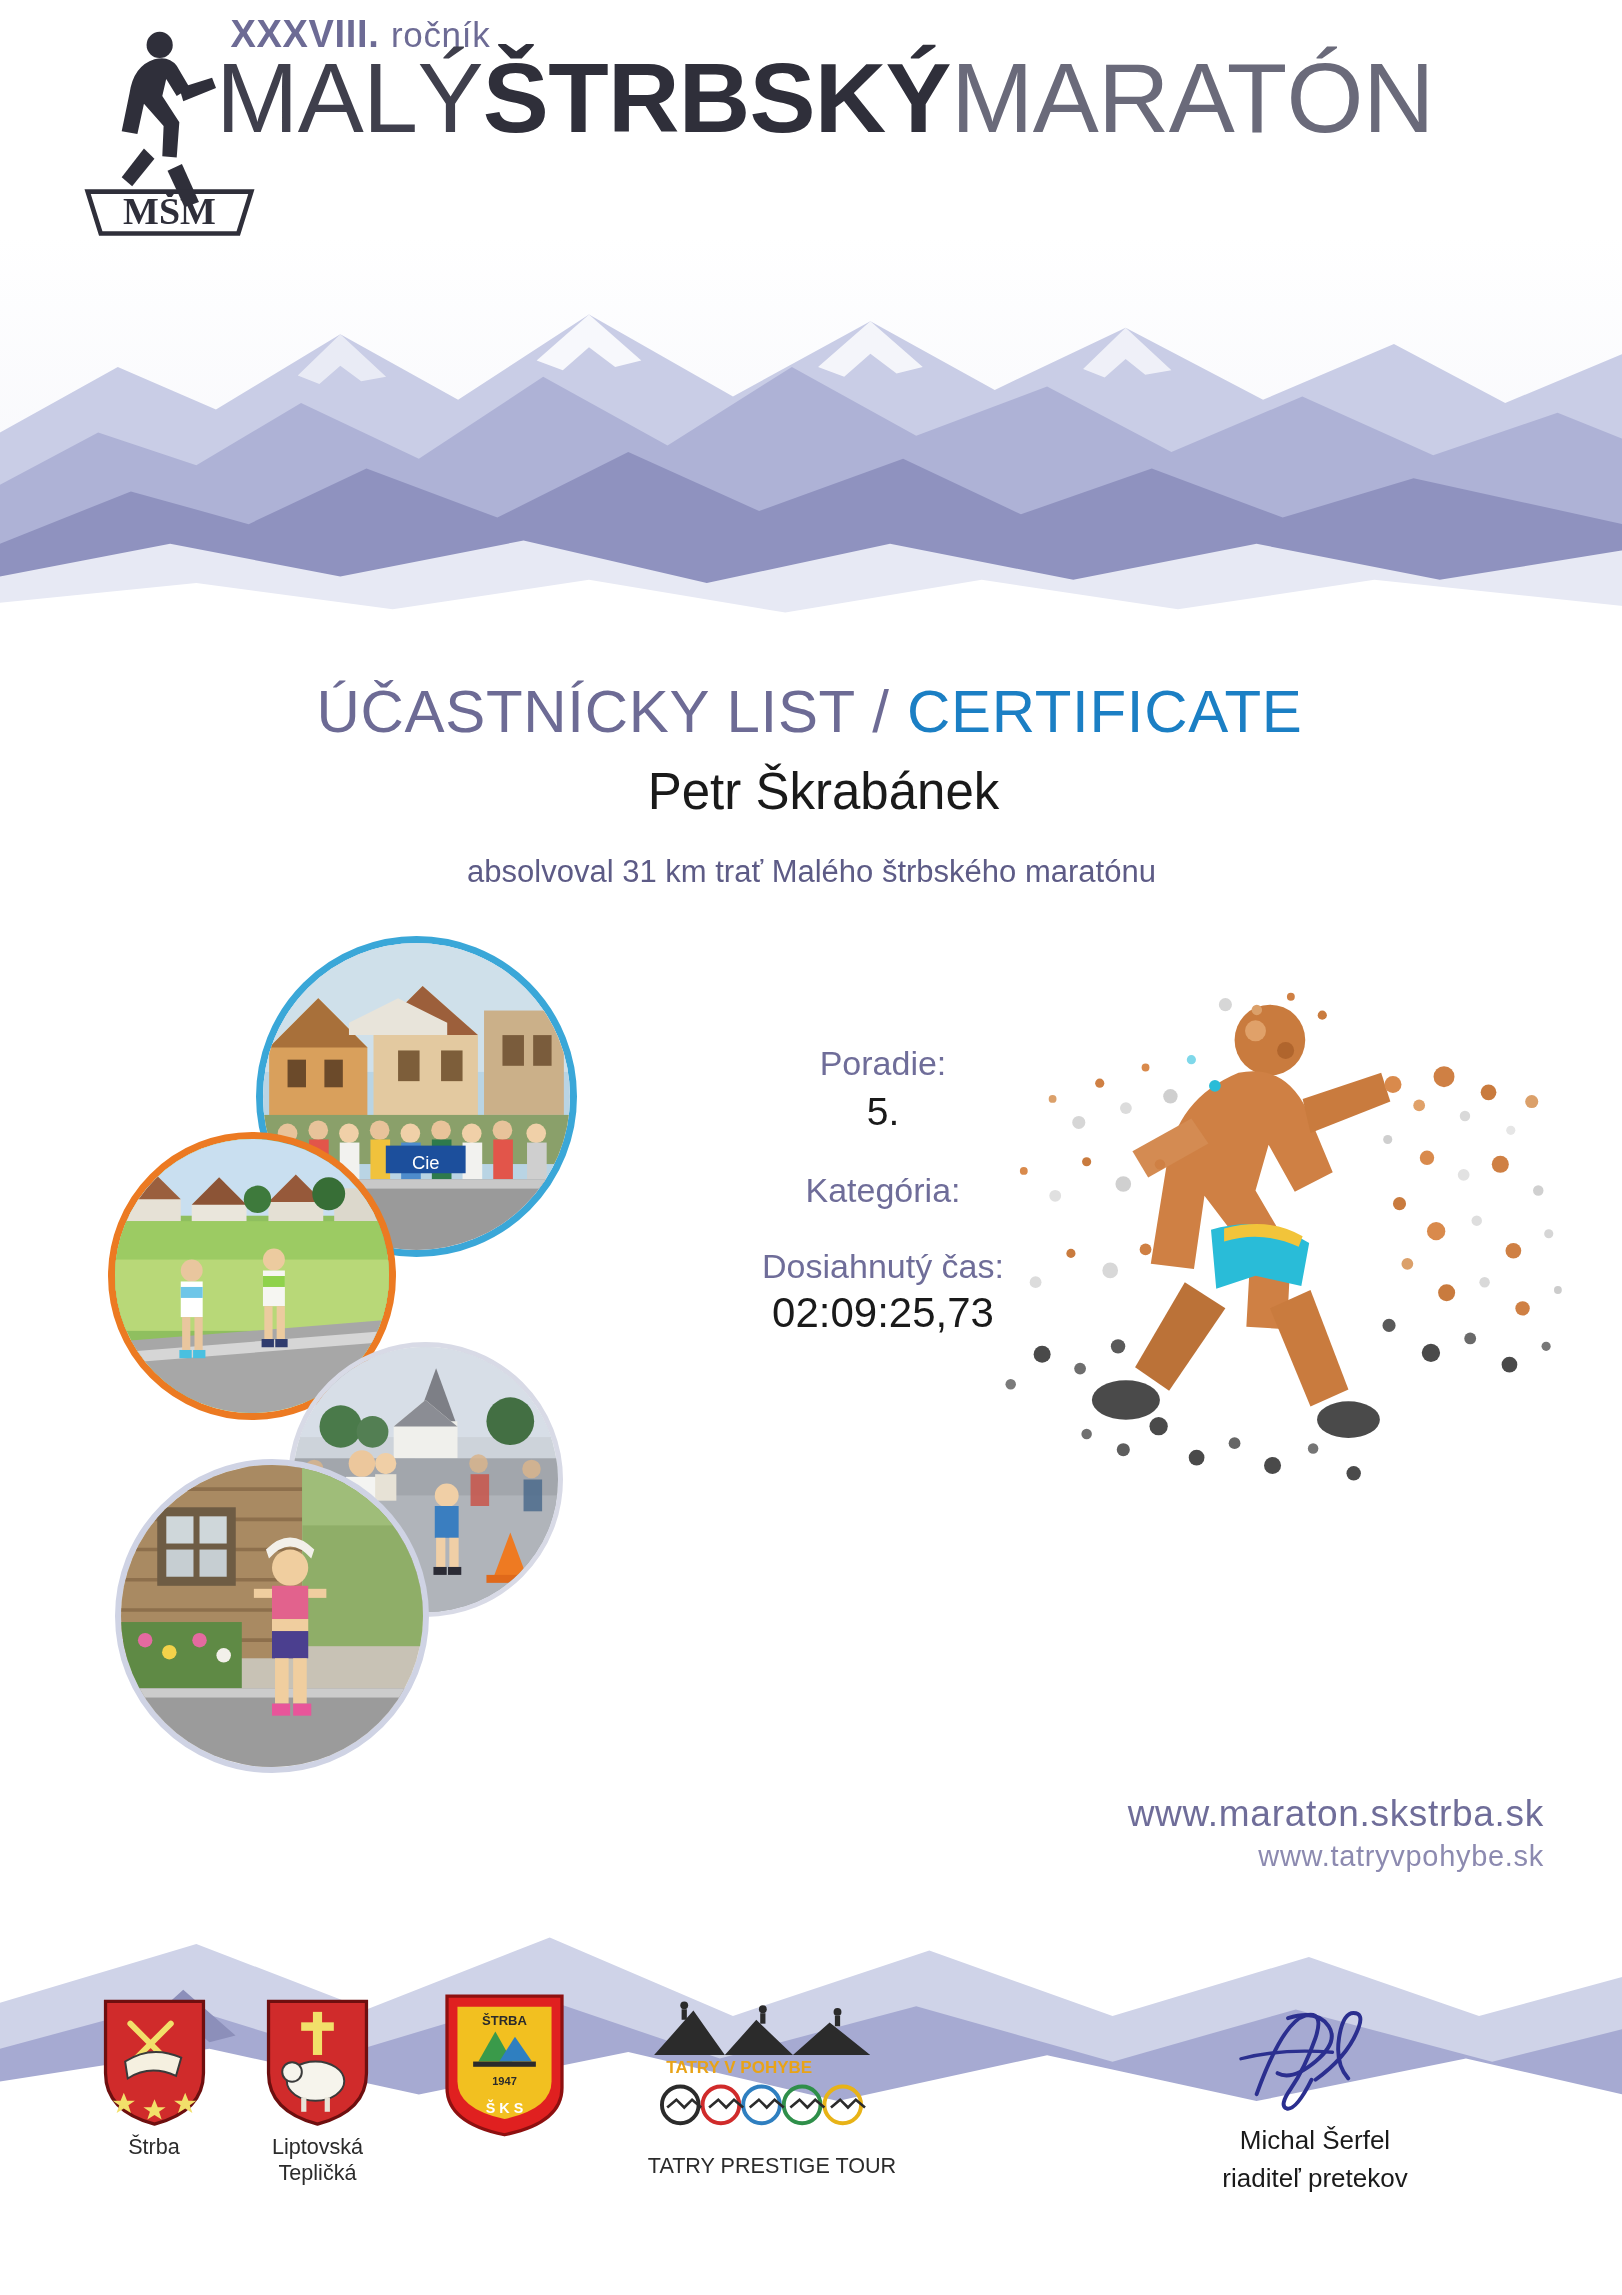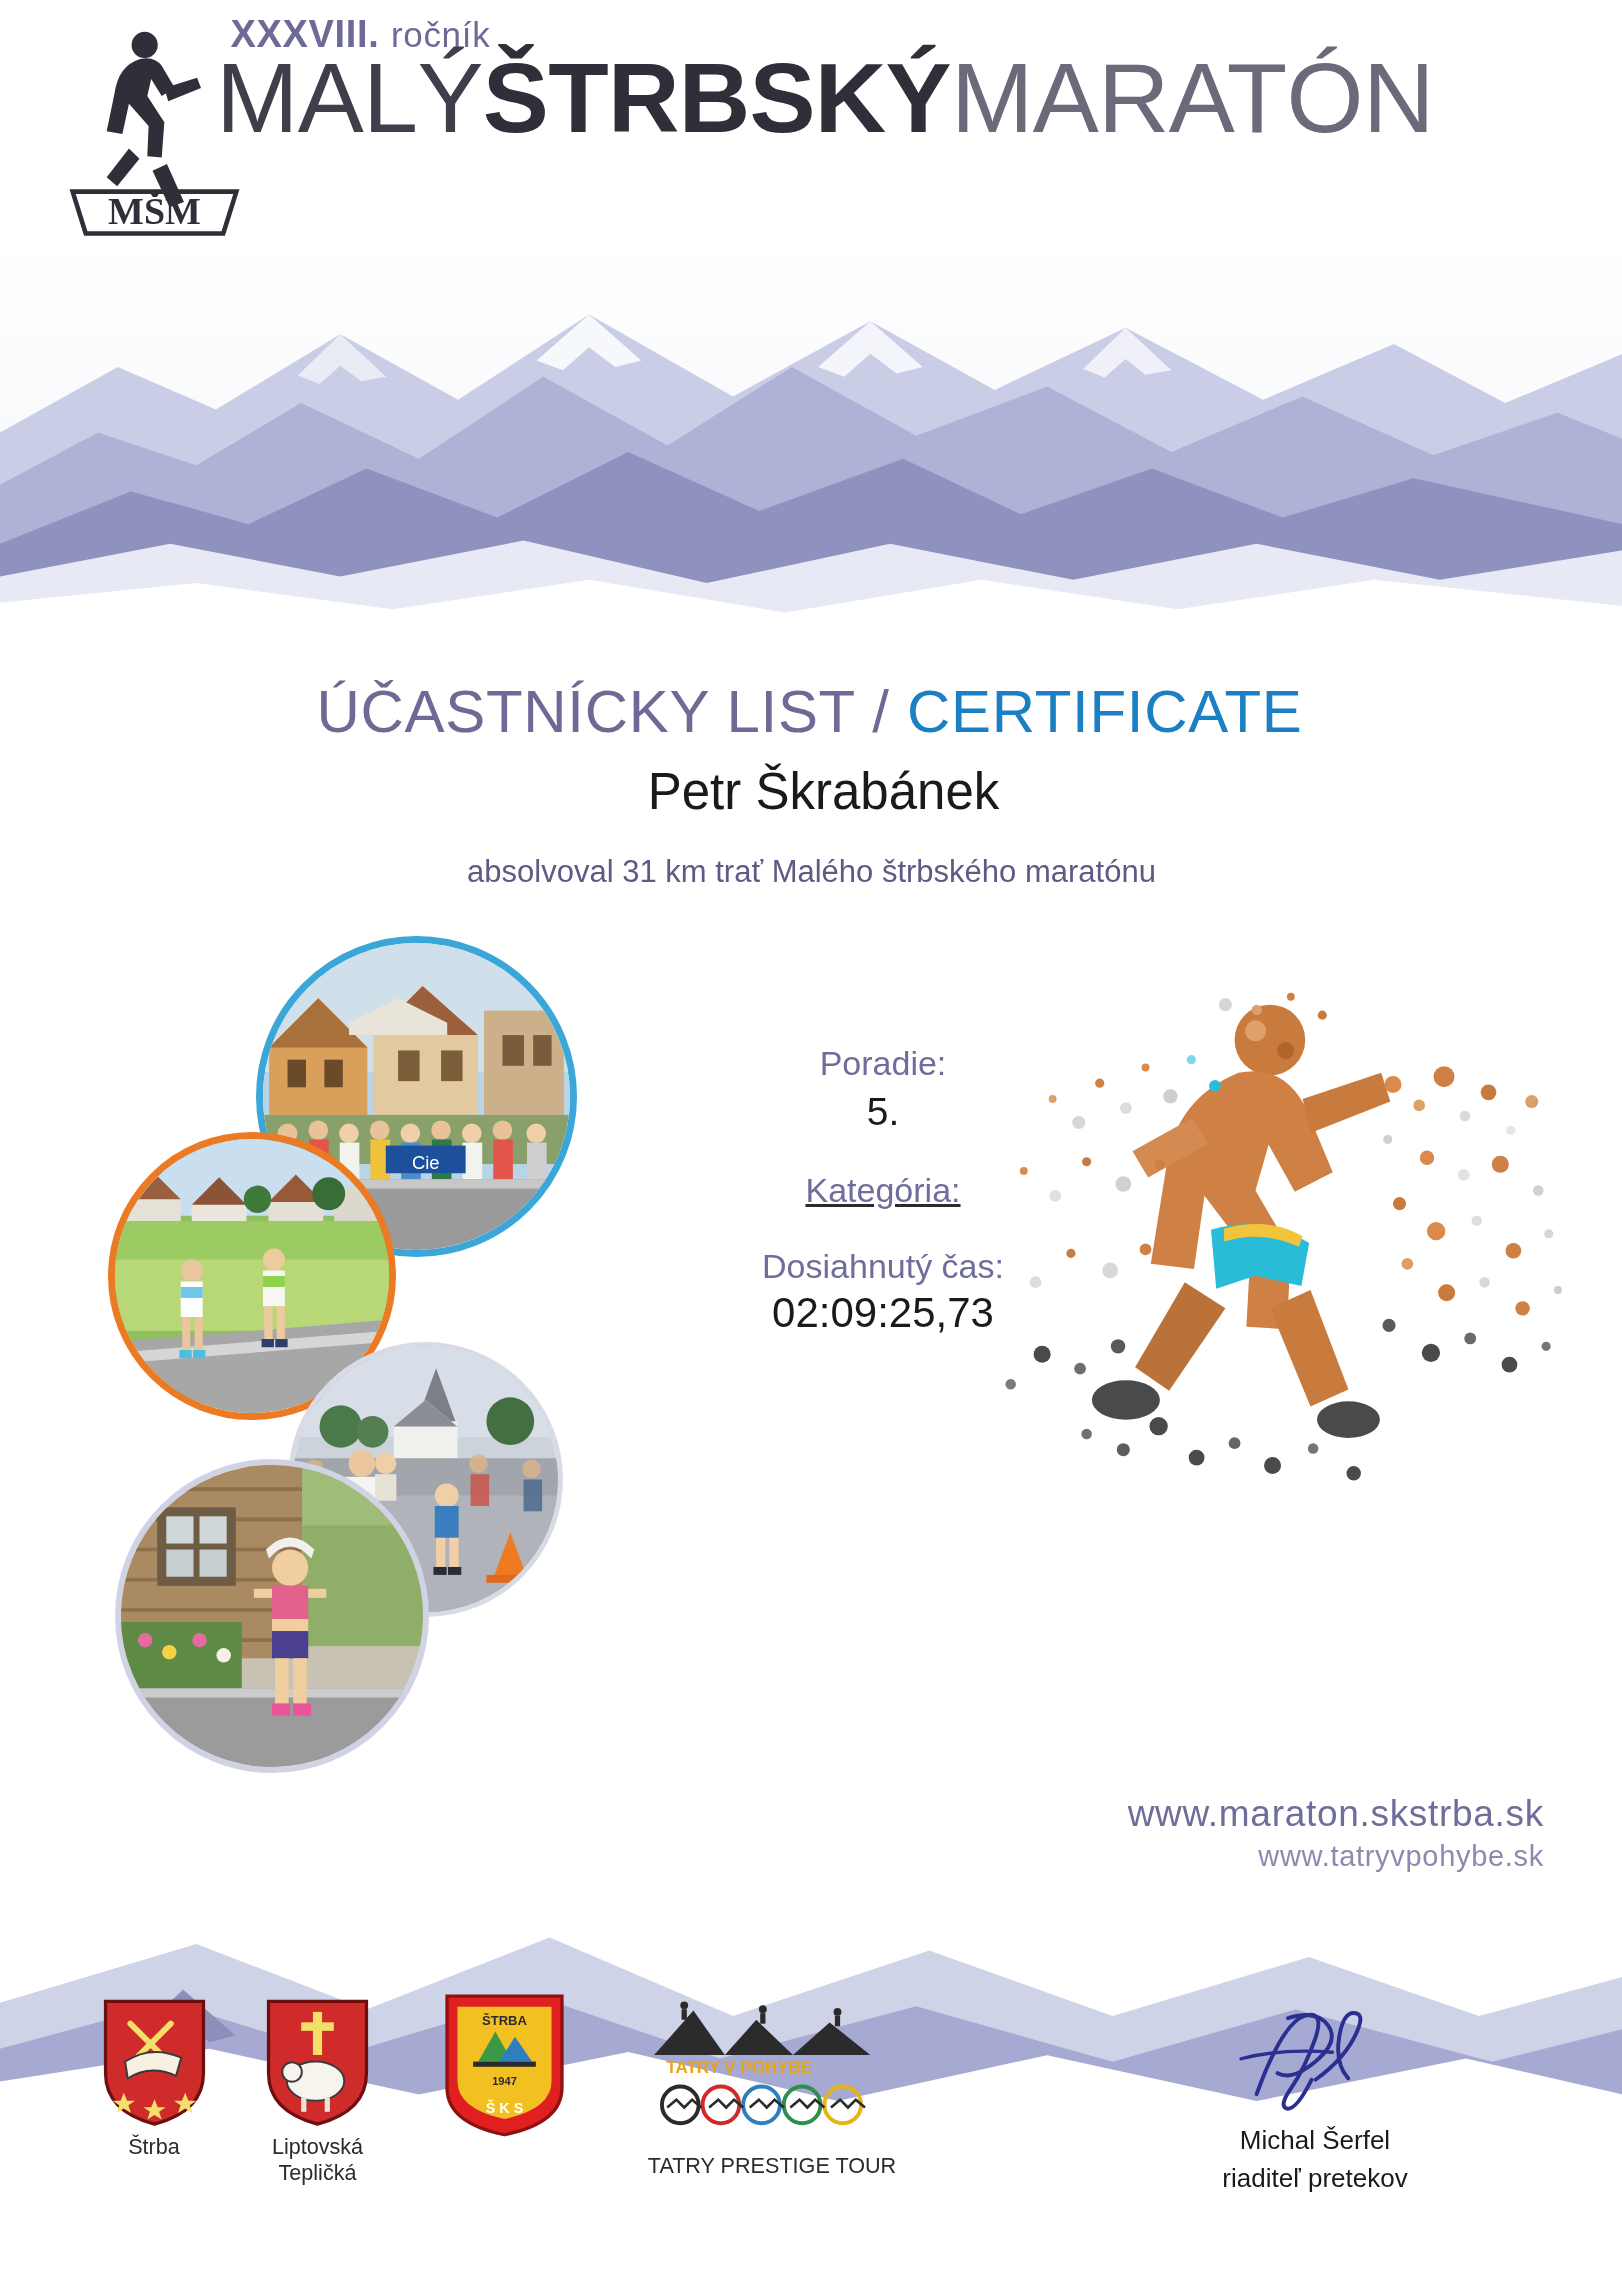--- a/index.html
+++ b/index.html
@@ -26,21 +26,21 @@
 
   
   .header {
     position: absolute;
     top: 0; left: 0;
     width: 1623px;
     height: 308px;
   }
   .logo-msm {
     position: absolute;
-    left: 66px; top: 19.6px;
+    left: 81px; top: 19.6px;
     width: 177px; height: 262px;
   }
   .logo-msm svg { display:block; }
 
   .title-block {
     position: absolute;
     left: 216px;
     top: 13px;
     width: 1374px;
   }
@@ -130,21 +130,21 @@
   .p2 { left: 16.4px;  top: 196px; width: 288px; height: 288px; border: 7.2px solid #ec7a22; }
   .p3 { left: 196px; top: 406px; width: 275px; height: 275px; border: 5.9px solid #d8dae6; }
   .p4 { left: 23px;  top: 523px; width: 314px; height: 314px; border: 6.5px solid #cfd3e4; }
 
   
   .results { position: absolute; left: 654px; top: 1044px; width: 458px; text-align: center; }
   .res-label { font-size: 34px; color: #6f6d99; margin-bottom: 3.9px; }
   .res-value { font-size: 41px; color: #1a1a1a; }
   .res-group { margin-bottom: 37px; }
   .res-group.g1 .res-value { font-size: 39px; }
-  .res-group.g2 { margin-top: 15px; text-decoration: underline; }
+  .res-group.g2 { margin-top: 15px; }
   .res-group.g2 .res-value { font-size: 43px; }
   .res-group.g3 .res-value { font-size: 42px; }
   .res-label.l1 { margin-bottom: 6.5px; }
 
   
   .runner-art { position: absolute; left: 995px; top: 968px; width: 576px; height: 720px; }
 
   
   .weblinks { position: absolute; right: 79px; top: 1793px; text-align: right; }
   .web1 { font-size: 37px; color: #6f6d99; letter-spacing: 0.7px; }

